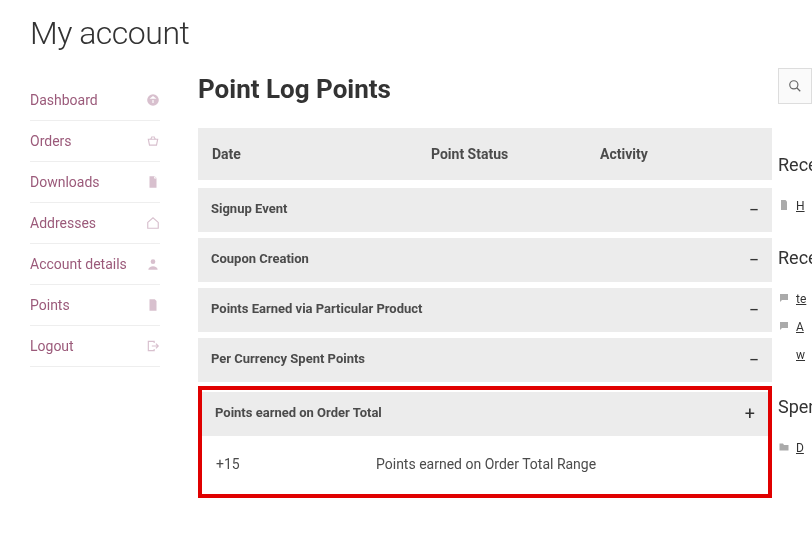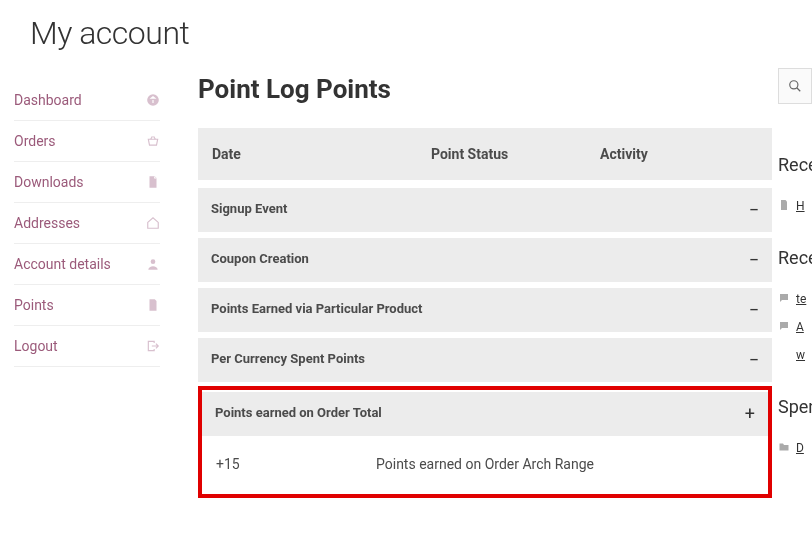--- a/index.html
+++ b/index.html
@@ -18,21 +18,21 @@
     color: #333;
     padding: 14px 0 8px 30px;
     letter-spacing: -0.5px;
   }
   .layout {
     display: flex;
     align-items: flex-start;
   }
   .sidebar {
     width: 160px;
-    padding-left: 14px;
+    padding-left: 30px;
     padding-top: 20px;
     flex-shrink: 0;
   }
   .sidebar-item {
     display: flex;
     justify-content: space-between;
     align-items: center;
     padding: 12px 0;
     border-bottom: 1px solid #eee;
     color: #9b5a7a;
@@ -233,21 +233,21 @@
       <span class="toggle">−</span>
     </div>
 
     <div class="highlight-box">
       <div class="accordion">
         <span>Points earned on Order Total</span>
         <span class="toggle">+</span>
       </div>
       <div class="detail-row">
         <div class="col-status">+15</div>
-        <div class="col-activity">Points earned on Order Arch Range</div>
+        <div class="col-activity">Points earned on Order Total Range</div>
       </div>
     </div>
   </main>
 
   <aside class="right-rail">
     <div class="search-box">
       <span>
         <svg width="14" height="14" viewBox="0 0 24 24" fill="none" stroke="#666" stroke-width="2">
             <circle cx="10" cy="10" r="7"></circle>
             <path d="M21 21l-6-6"></path>

